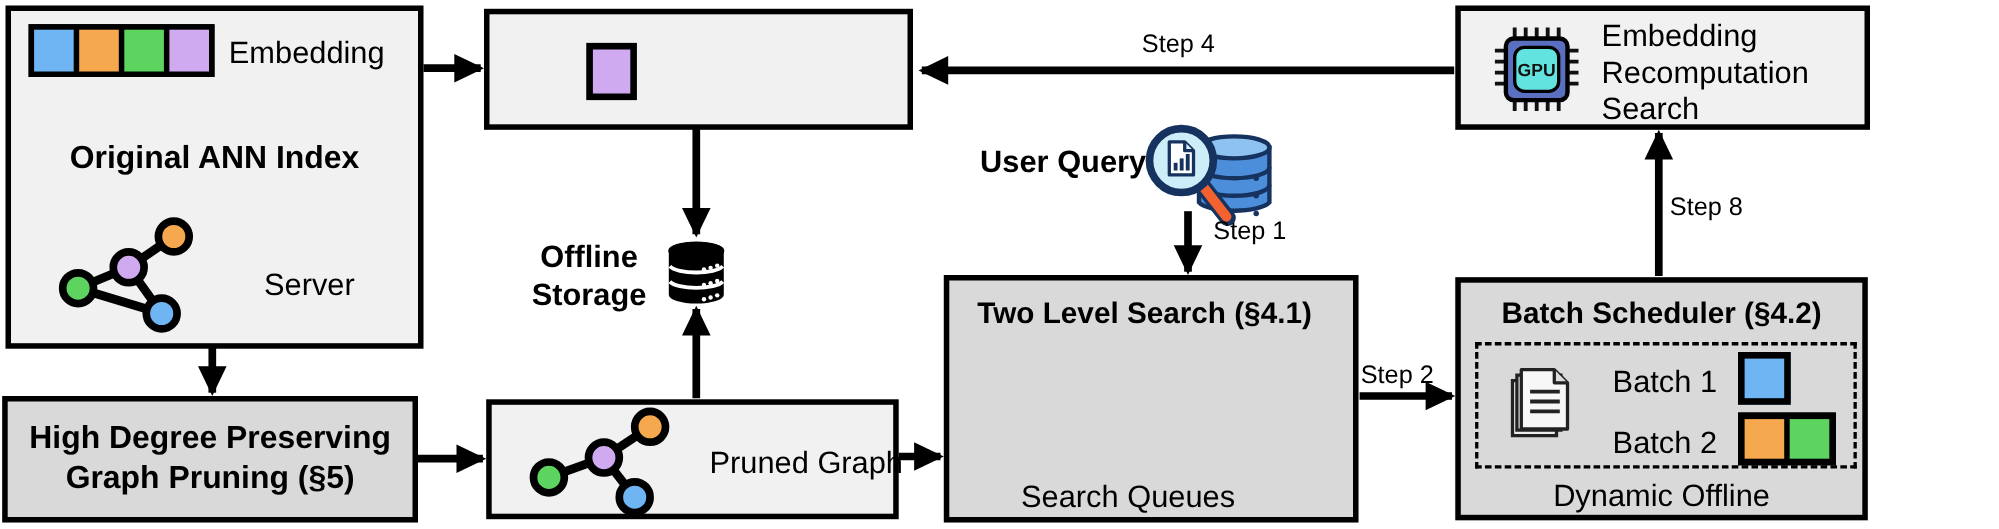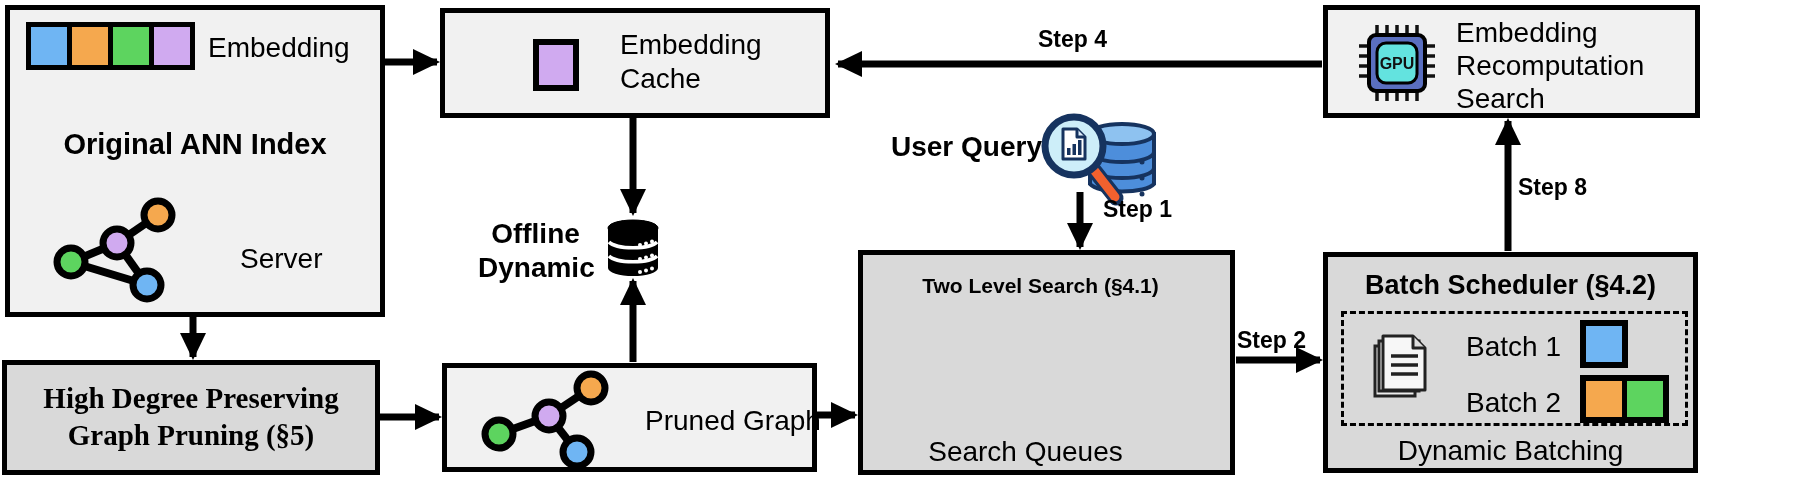--- a/index.html
+++ b/index.html
@@ -11,21 +11,21 @@
   *{margin:0;padding:0;box-sizing:border-box;}
   body{background:#ffffff;font-family:"Liberation Sans",sans-serif;color:#000;}
   .canvas{position:relative;width:1817px;height:481px;background:#fff;overflow:hidden;}
   .box{position:absolute;border:5px solid #000;background:var(--box-light);}
   .box.dark{background:var(--box-dark);}
   .abs{position:absolute;}
   .lbl{font-size:28px;line-height:33px;white-space:nowrap;}
   .bold{font-weight:bold;}
   .wrap{white-space:normal;}
   .center{text-align:center;}
-  .step{font-size:23px;font-weight:bold;white-space:nowrap;}
+  .step{font-size:23px;font-weight:normal;white-space:nowrap;}
   .dashedbox{position:absolute;border:3px dashed #000;}
   .qsq{width:44px;height:46px;border:6px solid #000;border-radius:13px;background:var(--queue);display:inline-block;margin-right:1px;}
   .emb-strip{display:flex;gap:5px;background:#000;border:5px solid #000;}
   .emb-cell{width:36px;height:38px;}
   .sq{border:6px solid #000;}
   .b2wrap{display:flex;gap:5px;background:#000;border:6px solid #000;}
   .b2cell{width:36px;height:36px;}
   svg{display:block;}
   .overlay{position:absolute;left:0;top:0;pointer-events:none;}
 </style>
@@ -55,24 +55,23 @@
         <circle cx="72" cy="53" r="14" style="fill:var(--purple);"></circle>
         <circle cx="26" cy="72" r="14" style="fill:var(--green);"></circle>
         <circle cx="102" cy="95" r="14" style="fill:var(--blue);"></circle>
       </g>
     </svg>
     <div class="abs lbl" style="left:230px;top:232px;">Server</div>
   </div>
 
   <div class="box" style="left:440px;top:8px;width:390px;height:110px;">
     <div class="abs sq" style="left:88px;top:26px;width:46px;height:52px;background:var(--purple);"></div>
-    <div class="abs lbl wrap" style="left:175px;top:15px;width:175px;line-height:34px;">Embedding Cache</div>
-  </div>
-
-  <div class="abs lbl bold wrap center" style="left:478px;top:217px;width:115px;line-height:34px;">Offline Dynamic</div>
+  </div>
+
+  <div class="abs lbl bold wrap center" style="left:478px;top:217px;width:115px;line-height:34px;">Offline Storage</div>
   <svg class="abs" style="left:605px;top:218px;" width="56" height="60" viewBox="0 0 56 60">
     <path d="M3,10 a25,8 0 0 1 50,0 v40 a25,8 0 0 1 -50,0 z" fill="#000"></path>
     <ellipse cx="28" cy="10" rx="25" ry="8" fill="#000" stroke="#000"></ellipse>
     <path d="M4,24 a25,8 0 0 0 48,0" fill="none" stroke="#fff" stroke-width="3.5"></path>
     <path d="M4,38 a25,8 0 0 0 48,0" fill="none" stroke="#fff" stroke-width="3.5"></path>
     <g fill="#fff">
       <circle cx="35" cy="27" r="2"></circle>
         <circle cx="41" cy="25.5" r="2"></circle>
         <circle cx="47" cy="23.5" r="2"></circle>
       <circle cx="35" cy="41" r="2"></circle>
@@ -141,21 +140,21 @@
       <rect x="13" y="13" width="56" height="56" rx="7" style="fill:var(--gpu-body);" stroke="#000" stroke-width="4"></rect>
       <rect x="21" y="21" width="40" height="40" rx="9" style="fill:var(--gpu-screen);" stroke="#000" stroke-width="3"></rect>
       <text x="41" y="47" text-anchor="middle" font-family="Liberation Sans, sans-serif" font-size="16" font-weight="bold" fill="#111">GPU</text>
     </svg>
     <div class="abs lbl wrap" style="left:128px;top:6px;width:240px;line-height:33px;">Embedding Recomputation Search</div>
   </div>
   <div class="abs step" style="left:1518px;top:174px;">Step 8</div>
   <div class="abs step" style="left:1038px;top:26px;">Step 4</div>
 
   <div class="box dark" style="left:858px;top:250px;width:377px;height:225px;">
-    <div class="abs lbl bold center" style="left:0;top:14px;width:355px;font-size:21px;">Two Level Search (§4.1)</div>
+    <div class="abs lbl bold center" style="left:0;top:14px;width:355px;font-size:27px;">Two Level Search (§4.1)</div>
     <div class="abs lbl center" style="left:0;top:180px;width:325px;">Search Queues</div>
   </div>
   <div class="abs step" style="left:1237px;top:327px;">Step 2</div>
 
   <div class="box dark" style="left:1323px;top:252px;width:375px;height:221px;padding-left:11px;">
     <div class="abs lbl bold center" style="left:0;top:12px;width:365px;font-size:27px;">Batch Scheduler (§4.2)</div>
     <div class="dashedbox" style="left:13px;top:54px;width:347px;height:115px;">
       <svg class="abs" style="left:26px;top:18px;" width="62" height="72" viewBox="0 0 62 72">
         <path d="M5,14 h40 v50 h-40 z" fill="#ededed" stroke="#222" stroke-width="3"></path>
         <path d="M9,9 h40 v50 h-40 z" fill="#f2f2f2" stroke="#222" stroke-width="3"></path>
@@ -168,24 +167,24 @@
         </g>
       </svg>
       <div class="abs lbl" style="left:122px;top:16px;">Batch 1</div>
       <div class="abs sq" style="left:236px;top:6px;width:48px;height:48px;background:var(--blue);"></div>
       <div class="abs lbl" style="left:122px;top:72px;text-align:right;">Batch 2</div>
       <div class="abs b2wrap" style="left:236px;top:61px;">
         <div class="b2cell" style="background:var(--orange);"></div>
         <div class="b2cell" style="background:var(--green);"></div>
       </div>
     </div>
-    <div class="abs lbl center" style="left:0;top:177px;width:365px;">Dynamic Batching</div>
-  </div>
-
-  <div class="box dark" style="left:2px;top:360px;width:378px;height:115px;font-family:Liberation Serif, serif;">
+    <div class="abs lbl center" style="left:0;top:177px;width:365px;">Dynamic Offline</div>
+  </div>
+
+  <div class="box dark" style="left:2px;top:360px;width:378px;height:115px;">
     <div class="abs lbl bold wrap center" style="left:4px;top:15px;width:360px;font-size:29px;line-height:37px;">High Degree Preserving Graph Pruning (§5)</div>
   </div>
 
   <div class="box" style="left:442px;top:363px;width:375px;height:109px;">
     <svg class="abs" style="left:22px;top:0px;" width="160" height="100" viewBox="0 0 160 100">
       <g stroke="#000" stroke-width="8">
         <line x1="80" y1="48" x2="122" y2="20"></line>
         <line x1="80" y1="48" x2="30" y2="66"></line>
         <line x1="80" y1="48" x2="108" y2="84"></line>
       </g>

